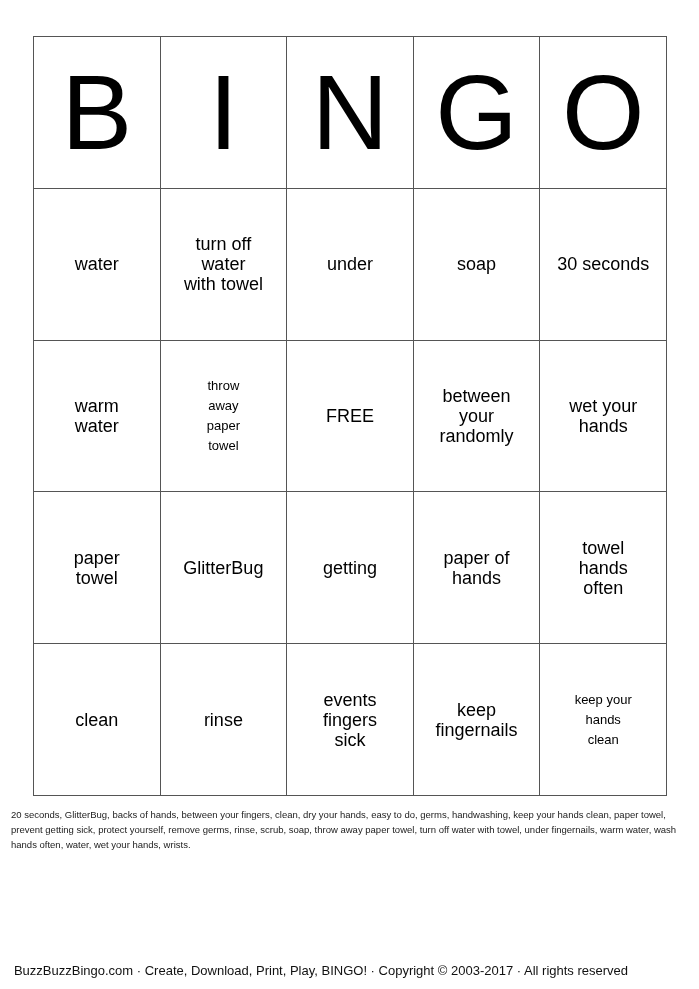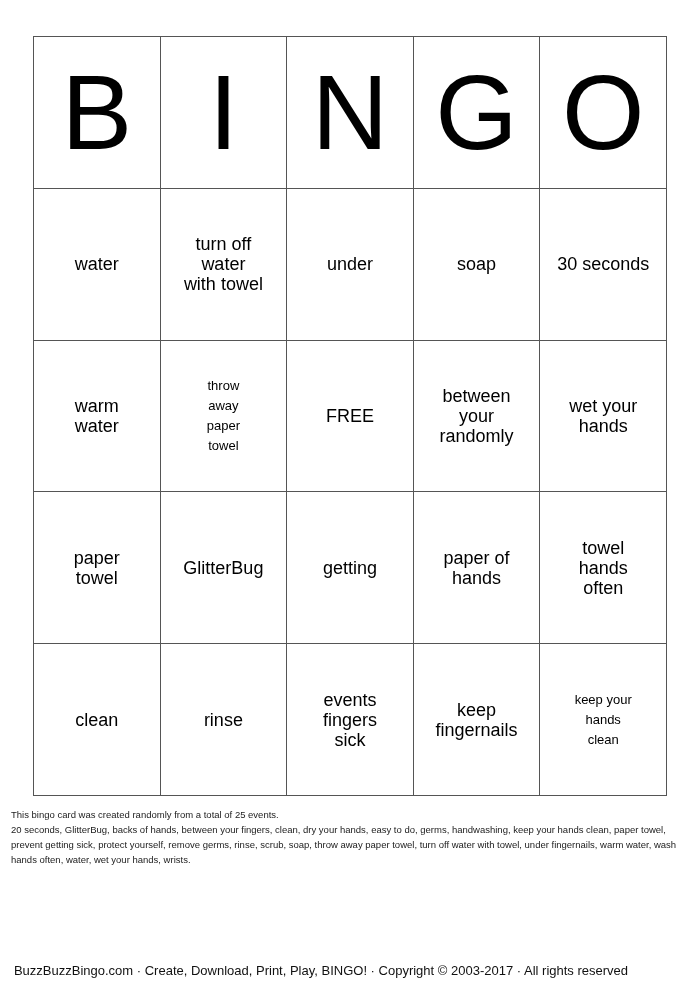--- a/index.html
+++ b/index.html
@@ -108,17 +108,16 @@
         <td class="cell small">
           <span class="ln">keep your</span>
           <span class="ln">hands</span>
           <span class="ln">clean</span>
         </td>
       </tr>
     </tbody>
 </table>
 
 <div class="info">
-  <div>This bingo card was created randomly from a total of 25 events.</div>
   <div>20 seconds, GlitterBug, backs of hands, between your fingers, clean, dry your hands, easy to do, germs, handwashing, keep your hands clean, paper towel, prevent getting sick, protect yourself, remove germs, rinse, scrub, soap, throw away paper towel, turn off water with towel, under fingernails, warm water, wash hands often, water, wet your hands, wrists.</div>
 </div>
 
 <div class="footer">BuzzBuzzBingo.com · Create, Download, Print, Play, BINGO! · Copyright © 2003-2017 · All rights reserved</div>
 
 </body></html>

